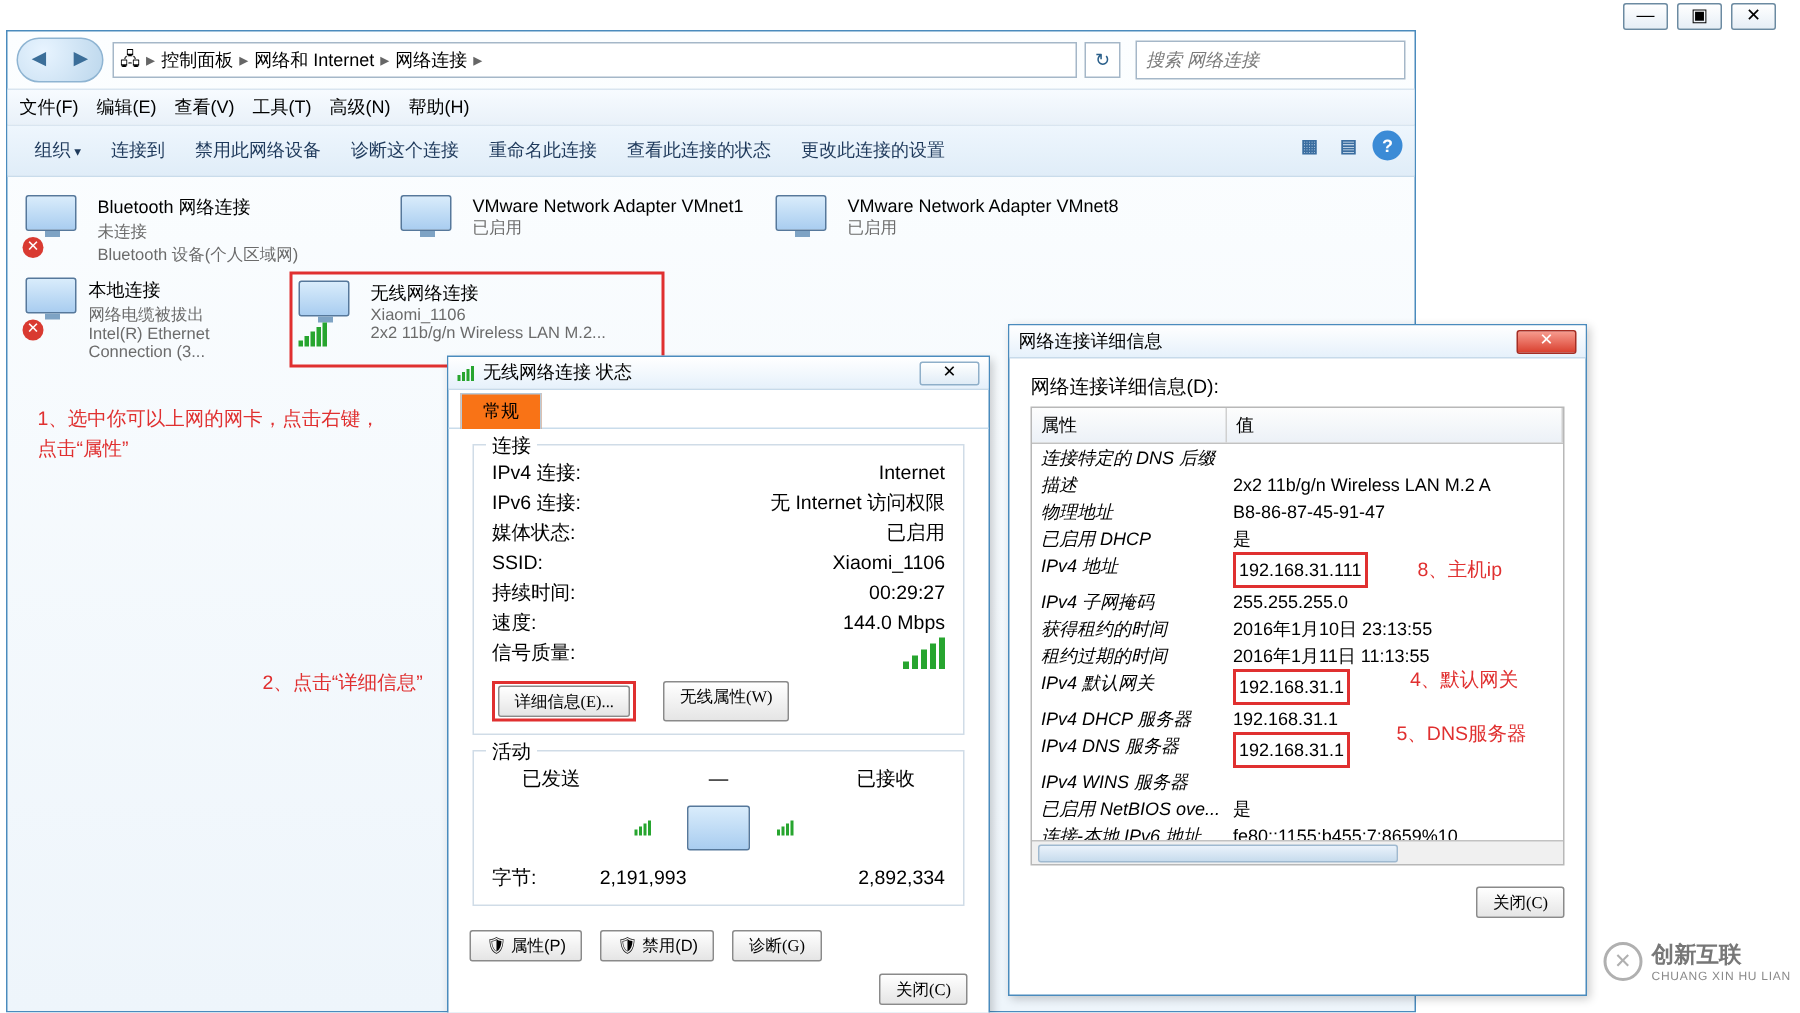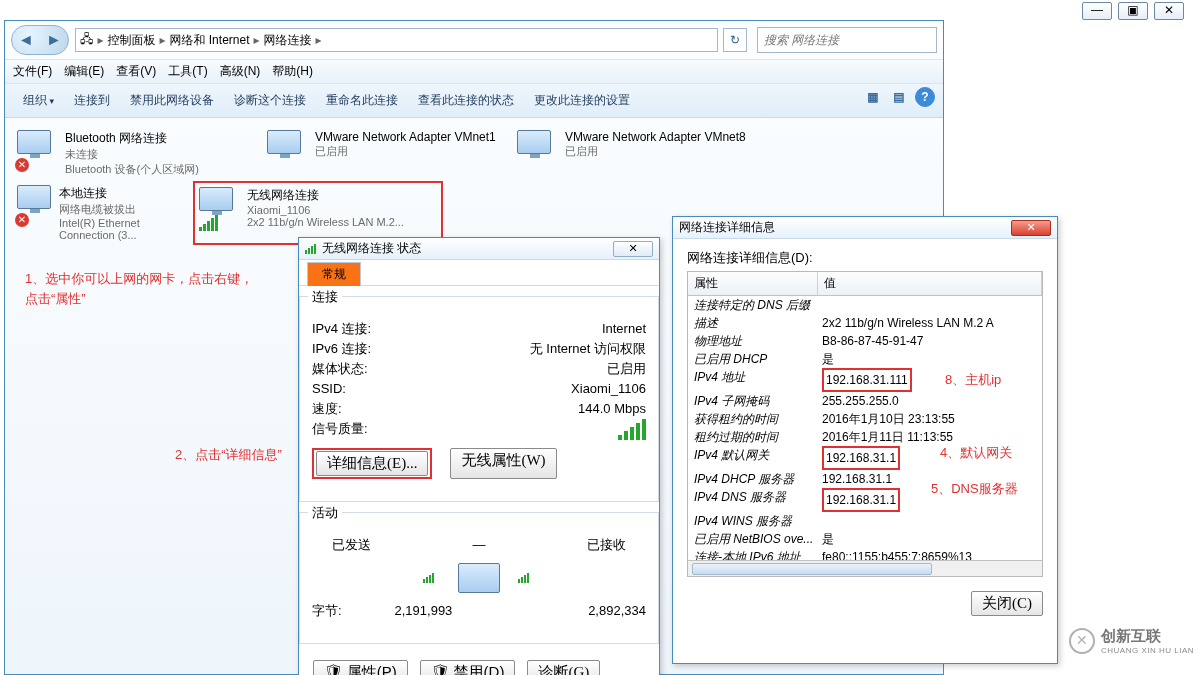--- a/index.html
+++ b/index.html
@@ -36,24 +36,24 @@
   .dialog { position:absolute; border:1px solid #4a8bbd; background:#fff; box-shadow:2px 2px 6px rgba(0,0,0,0.2); }
   .dlg1 { left:293px; top:216px; width:362px; height:448px; }
   .dlg1 .titlebar, .dlg2 .titlebar { height:22px; background:linear-gradient(#fff,#e6f1fb); border-bottom:1px solid #c7daea; display:flex; align-items:center; padding:0 6px; font-size:12px; }
   .tb-sig { display:flex; align-items:flex-end; gap:1px; margin-right:6px; }
   .tb-sig i{width:2px;background:#27a52f;display:block}
   .tb-sig i:nth-child(1){height:4px}.tb-sig i:nth-child(2){height:6px}.tb-sig i:nth-child(3){height:8px}.tb-sig i:nth-child(4){height:10px}
   .dlg-close { margin-left:auto; width:40px; height:16px; border:1px solid #8fafc9; background:linear-gradient(#fff,#e0ecf6); border-radius:2px; text-align:center; line-height:13px; font-size:11px; }
   .dlg-close.red { background:linear-gradient(#f79b8e,#d9402f); color:#fff; border-color:#a52d23; }
   .tabstrip { height:24px; display:flex; align-items:flex-end; padding-left:8px; border-bottom:1px solid #c9dceb; margin-top:2px; }
   .tab { padding:3px 14px; border:1px solid #b8cad9; border-bottom:none; background:#f97316; position:relative; top:1px; }
-  .group { border:1px solid #d0dce7; margin:10px 0; padding:22px 12px; position:relative; font-family:SimSun, monospace; font-size:13px; }
+  .group { border:1px solid #d0dce7; margin:10px 16px; padding:8px 12px; position:relative; font-family:SimSun, monospace; font-size:13px; }
   .group .legend { position:absolute; top:-9px; left:8px; background:#fff; padding:0 4px; }
   .row { display:flex; justify-content:space-between; line-height:20px; }
-  .btn { display:inline-block; padding:2px 10px; border:1px solid #8a8a8a; background:linear-gradient(#fff,#e5e5e5); border-radius:2px; font-family:SimSun; font-size:15px; }
+  .btn { display:inline-block; padding:2px 10px; border:1px solid #8a8a8a; background:linear-gradient(#fff,#e5e5e5); border-radius:2px; font-family:SimSun; font-size:11px; }
   .redbox { border:2px solid #e03030; padding:1px 2px; }
   .sig-large { display:flex; align-items:flex-end; gap:2px; }
   .sig-large i { width:4px; background:#27a52f; }
   .sig-large i:nth-child(1){height:5px}.sig-large i:nth-child(2){height:9px}.sig-large i:nth-child(3){height:13px}.sig-large i:nth-child(4){height:17px}.sig-large i:nth-child(5){height:21px}
   .bottom-buttons { display:flex; gap:12px; padding:6px 0 0 14px; }
   .close-row { text-align:right; padding:8px 14px 10px; }
   .dlg2 { left:672px; top:216px; width:386px; height:448px; }
   .dlg2 .body { padding:10px 14px; font-family:SimSun, monospace; font-size:13px; }
   .props-table { border:1px solid #b8b8b8; width:100%; height:306px; overflow:hidden; position:relative; }
   .pt-head { display:flex; background:linear-gradient(#fdfdfd,#ecf1f7); border-bottom:1px solid #c2c2c2; font-size:12px; }
@@ -214,20 +214,24 @@
         </div>
       <div class="row">
           <span>媒体状态:</span>
           <span>已启用</span>
         </div>
       <div class="row">
           <span>SSID:</span>
           <span>Xiaomi_1106</span>
         </div>
       <div class="row">
+          <span>持续时间:</span>
+          <span>00:29:27</span>
+        </div>
+      <div class="row">
           <span>速度:</span>
           <span>144.0 Mbps</span>
         </div>
       <div class="row">
           <span>信号质量:</span>
           <span class="sig-large">
             <i></i>
             <i></i>
             <i></i>
             <i></i>
@@ -337,21 +341,21 @@
           <div class="pt-row">
             <div class="c1">IPv4 WINS 服务器</div>
             <div class="c2"></div>
           </div>
           <div class="pt-row">
             <div class="c1">已启用 NetBIOS ove...</div>
             <div class="c2">是</div>
           </div>
           <div class="pt-row">
             <div class="c1">连接-本地 IPv6 地址</div>
-            <div class="c2">fe80::1155:b455:7:8659%13</div>
+            <div class="c2">fe80::1155:b455:7:8659%10</div>
           </div>
           <div class="pt-row">
             <div class="c1">IPv6 默认网关</div>
             <div class="c2"></div>
           </div>
         </div>
       <div class="hscroll">
           <div class="thumb"></div>
         </div>
     </div>

